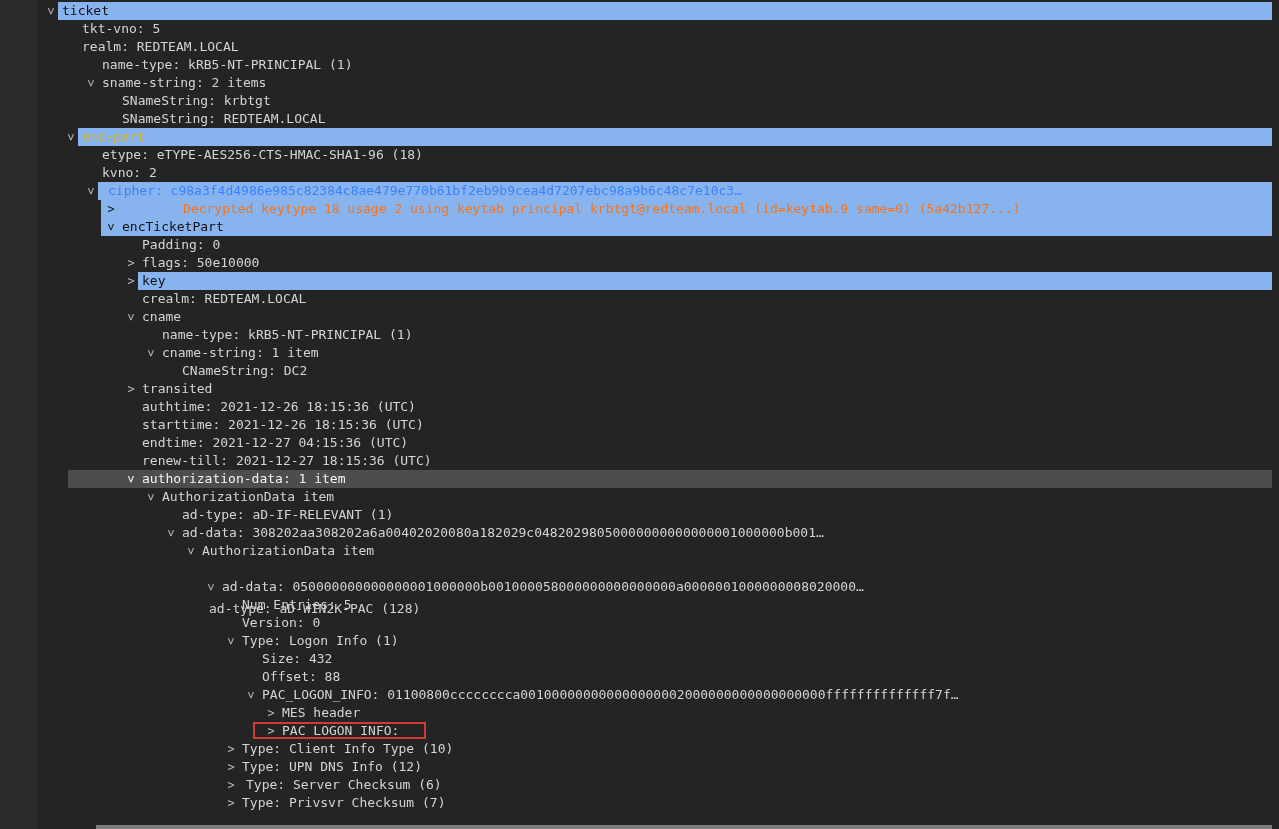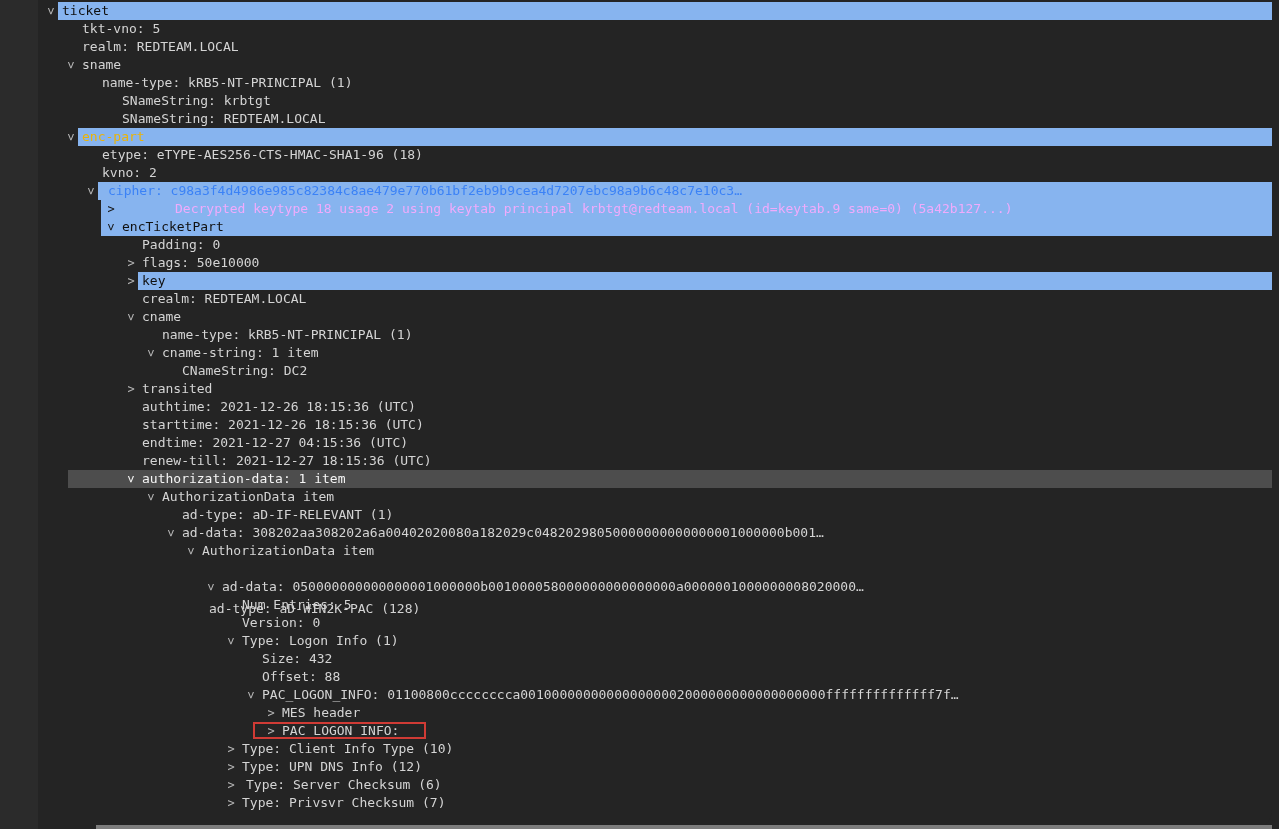--- a/index.html
+++ b/index.html
@@ -79,29 +79,29 @@
 </style>
 </head>
 <body>
 
 <div id="stage">
   <div id="gutter"></div>
   <div id="tree">
       <div class="row"><div class="band" style="background: rgb(135, 180, 239); left: 58px;"></div><span class="chev open" style="left: 44px;">&gt;</span><span class="label" style="left: 62px; color: rgb(16, 16, 16);">ticket</span></div>
       <div class="row"><span class="label" style="left: 82px;">tkt-vno: 5</span></div>
       <div class="row"><span class="label" style="left: 82px;">realm: REDTEAM.LOCAL</span></div>
-      <div class="row"><span class="chev open" style="left: 64px;">&gt;</span><span class="label" style="left: 82px;">sname</span></div>
       <div class="row"><span class="label" style="left: 102px;">name-type: kRB5-NT-PRINCIPAL (1)</span></div>
+      <div class="row"><span class="chev open" style="left: 84px;">&gt;</span><span class="label" style="left: 102px;">sname-string: 2 items</span></div>
       <div class="row"><span class="label" style="left: 122px;">SNameString: krbtgt</span></div>
       <div class="row"><span class="label" style="left: 122px;">SNameString: REDTEAM.LOCAL</span></div>
       <div class="row"><div class="band" style="background: rgb(135, 180, 239); left: 78px;"></div><span class="chev open" style="left: 64px;">&gt;</span><span class="label" style="left: 82px; color: #eab308;">enc-part</span></div>
       <div class="row"><span class="label" style="left: 102px; text-align: right;">etype: eTYPE-AES256-CTS-HMAC-SHA1-96 (18)</span></div>
       <div class="row"><span class="label" style="left: 102px;">kvno: 2</span></div>
       <div class="row"><div class="band" style="background: rgb(135, 180, 239); left: 98px;"></div><span class="chev open" style="left: 84px;">&gt;</span><span class="label" style="left: 108px; color: #3b82f6;">cipher: c98a3f4d4986e985c82384c8ae479e770b61bf2eb9b9cea4d7207ebc98a9b6c48c7e10c3…</span></div>
-      <div class="row"><div class="band" style="background: rgb(135, 180, 239); left: 101px;"></div><span class="chev" style="left: 104px; color: rgb(21, 21, 21);">&gt;</span><span class="label" style="left: 130px; color: #f0abfc; padding-left: 45px;">Decrypted keytype 18 usage 2 using keytab principal krbtgt@redteam.local (id=keytab.9 same=0) (5a42b127...)</span></div>
+      <div class="row"><div class="band" style="background: rgb(135, 180, 239); left: 101px;"></div><span class="chev" style="left: 104px; color: rgb(21, 21, 21);">&gt;</span><span class="label" style="left: 138px; color: #f97316; padding-left: 45px;">Decrypted keytype 18 usage 2 using keytab principal krbtgt@redteam.local (id=keytab.9 same=0) (5a42b127...)</span></div>
       <div class="row"><div class="band" style="background: rgb(135, 180, 239); left: 101px;"></div><span class="chev open" style="left: 104px; color: rgb(21, 21, 21);">&gt;</span><span class="label" style="left: 122px; color: rgb(16, 16, 16);">encTicketPart</span></div>
       <div class="row"><span class="label" style="left: 142px;">Padding: 0</span></div>
       <div class="row"><span class="chev" style="left: 124px;">&gt;</span><span class="label" style="left: 142px;">flags: 50e10000</span></div>
       <div class="row"><div class="band" style="background: rgb(135, 180, 239); left: 138px;"></div><span class="chev" style="left: 124px;">&gt;</span><span class="label" style="left: 142px; color: rgb(16, 16, 16);">key</span></div>
       <div class="row"><span class="label" style="left: 142px;">crealm: REDTEAM.LOCAL</span></div>
       <div class="row"><span class="chev open" style="left: 124px;">&gt;</span><span class="label" style="left: 142px;">cname</span></div>
       <div class="row"><span class="label" style="left: 162px;">name-type: kRB5-NT-PRINCIPAL (1)</span></div>
       <div class="row"><span class="chev open" style="left: 144px;">&gt;</span><span class="label" style="left: 162px;">cname-string: 1 item</span></div>
       <div class="row"><span class="label" style="left: 182px;">CNameString: DC2</span></div>
       <div class="row"><span class="chev" style="left: 124px;">&gt;</span><span class="label" style="left: 142px;">transited</span></div>

